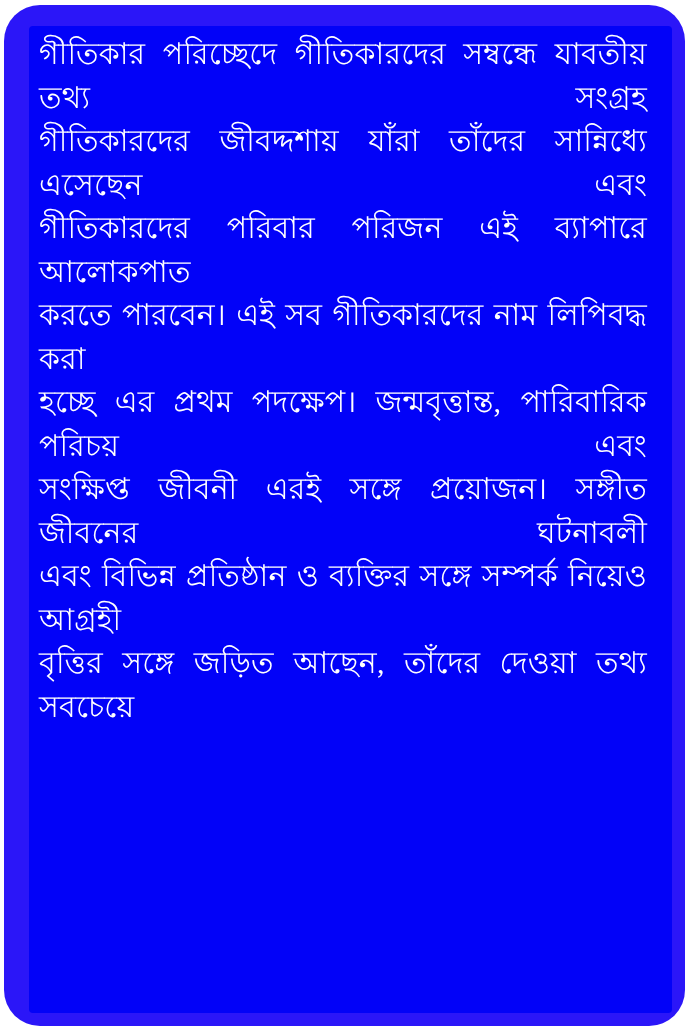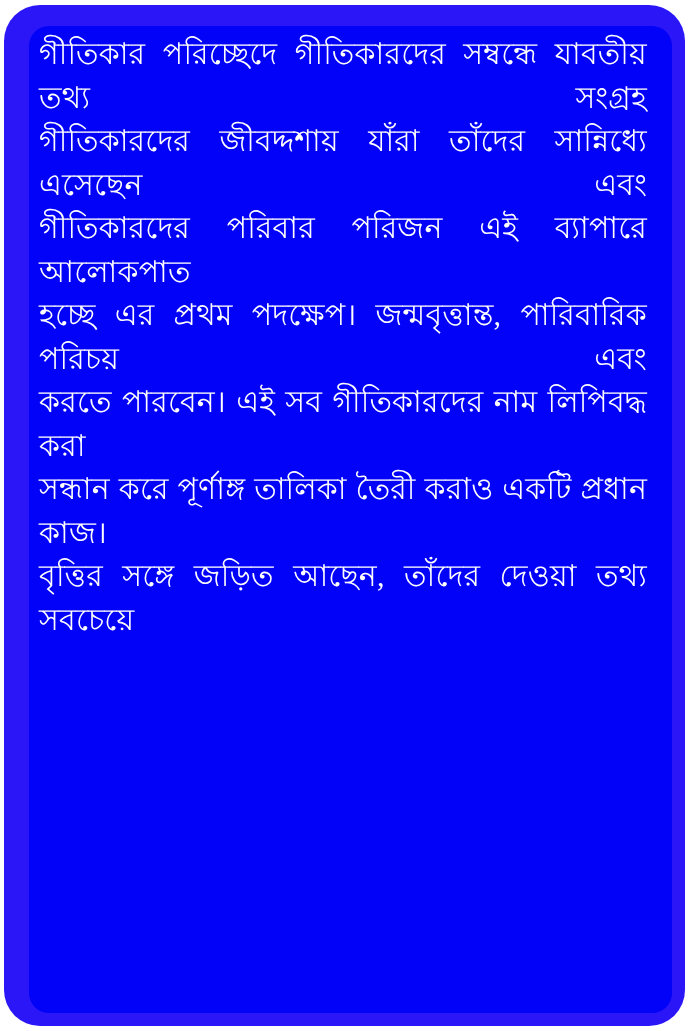--- a/index.html
+++ b/index.html
@@ -27,21 +27,21 @@
     background: var(--outer);
     border-radius: 36px;
   }
   .inner-panel {
     position: absolute;
     left: 25px;
     top: 21px;
     width: 643px;
     height: 987px;
     background: var(--inner);
-    border-radius: 20px;
+    border-radius: 4px;
     padding: 6px 25px 0 10px;
     overflow: hidden;
   }
   .paragraph { display: block; }
   .line {
     display: block;
     color: var(--text);
     font-size: 30px;
     line-height: 43.5px;
     white-space: normal;
@@ -54,22 +54,23 @@
 <body>
 
 <div class="viewport">
   <div class="outer-panel">
     <div class="inner-panel">
 
       <div class="paragraph">
         <span class="line">গীতিকার পরিচ্ছেদে গীতিকারদের সম্বন্ধে যাবতীয় তথ্য সংগ্রহ</span>
         <span class="line">গীতিকারদের জীবদ্দশায় যাঁরা তাঁদের সান্নিধ্যে এসেছেন এবং</span>
         <span class="line">গীতিকারদের পরিবার পরিজন এই ব্যাপারে আলোকপাত</span>
+        <span class="line">করতে পারবেন। এই সব গীতিকারদের নাম লিপিবদ্ধ করা</span>
         <span class="line">হচ্ছে এর প্রথম পদক্ষেপ। জন্মবৃত্তান্ত, পারিবারিক পরিচয় এবং</span>
-        <span class="line">করতে পারবেন। এই সব গীতিকারদের নাম লিপিবদ্ধ করা</span>
-        <span class="line">সন্ধান করে পূর্ণাঙ্গ তালিকা তৈরী করাও একটি প্রধান কাজ।</span>
+        <span class="line">সংক্ষিপ্ত জীবনী এরই সঙ্গে প্রয়োজন। সঙ্গীত জীবনের ঘটনাবলী</span>
+        <span class="line">এবং বিভিন্ন প্রতিষ্ঠান ও ব্যক্তির সঙ্গে সম্পর্ক নিয়েও আগ্রহী</span>
         <span class="line">বৃত্তির সঙ্গে জড়িত আছেন, তাঁদের দেওয়া তথ্য সবচেয়ে</span>
 
       </div>
 
     </div>
   </div>
 </div>
 
 </body></html>

